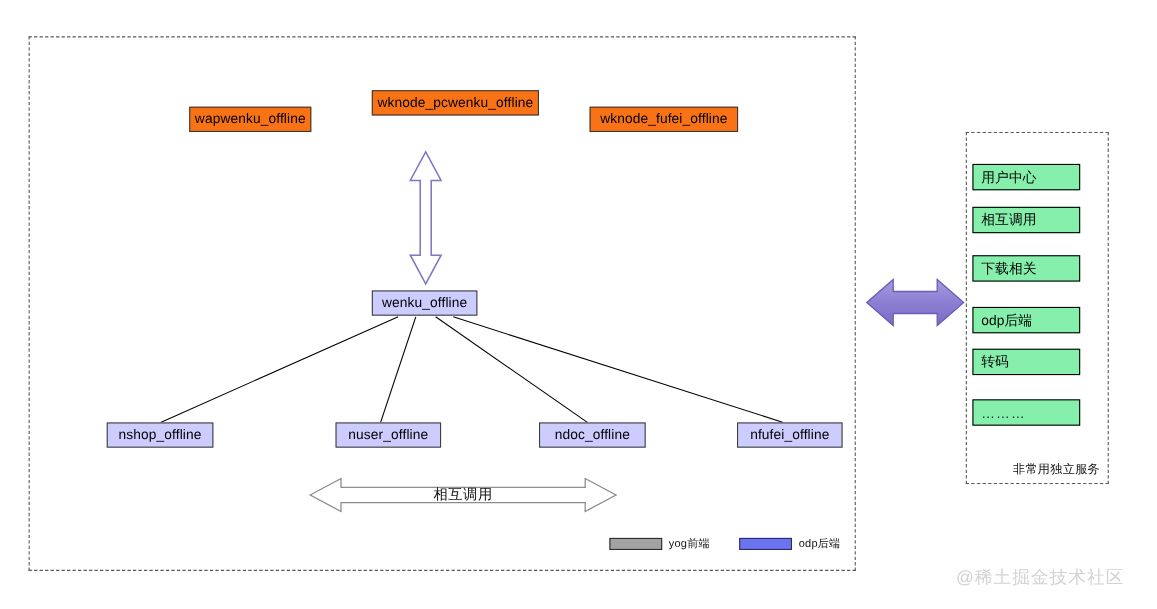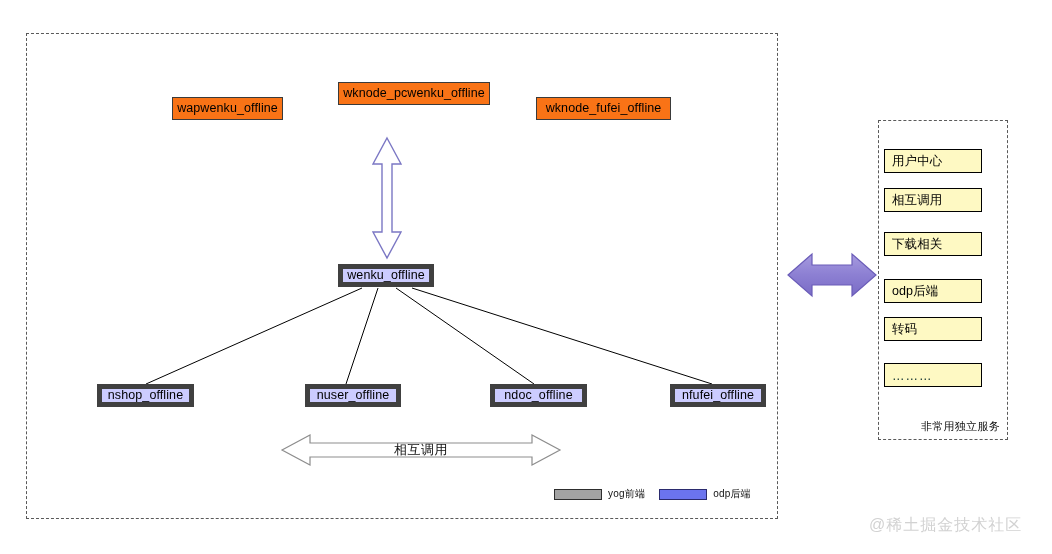--- a/index.html
+++ b/index.html
@@ -51,24 +51,24 @@
     color: #000000;
     white-space: nowrap;
     letter-spacing: 0.1px;
   }
   .node.gray {
     background: #f97316;
     border: 1px solid #3a3a3a;
   }
   .node.blue {
     background: #ccccff;
-    border: 5px solid #404040;
+    border: 1px solid #404040;
   }
   .node.cyan {
-    background: #fef9c3;
+    background: #86efac;
     border: 1px solid #000000;
     justify-content: flex-start;
     padding-left: 7px;
     font-size: 12.5px;
   }
   .node.cyan.dots {
     align-items: flex-end;
     padding-bottom: 4px;
     letter-spacing: 1px;
     color: #0a2a2a;
@@ -141,21 +141,21 @@
     letter-spacing: 0.3px;
   }
 
   
   #legend {
     position: absolute;
     left: 554px;
     top: 487px;
     display: flex;
     align-items: center;
-    gap: 14px;
+    gap: 27px;
     font-size: 10px;
     color: #111111;
   }
   .legend-item {
     display: flex;
     align-items: center;
     gap: 6px;
   }
   .legend-swatch {
     width: 48px;

